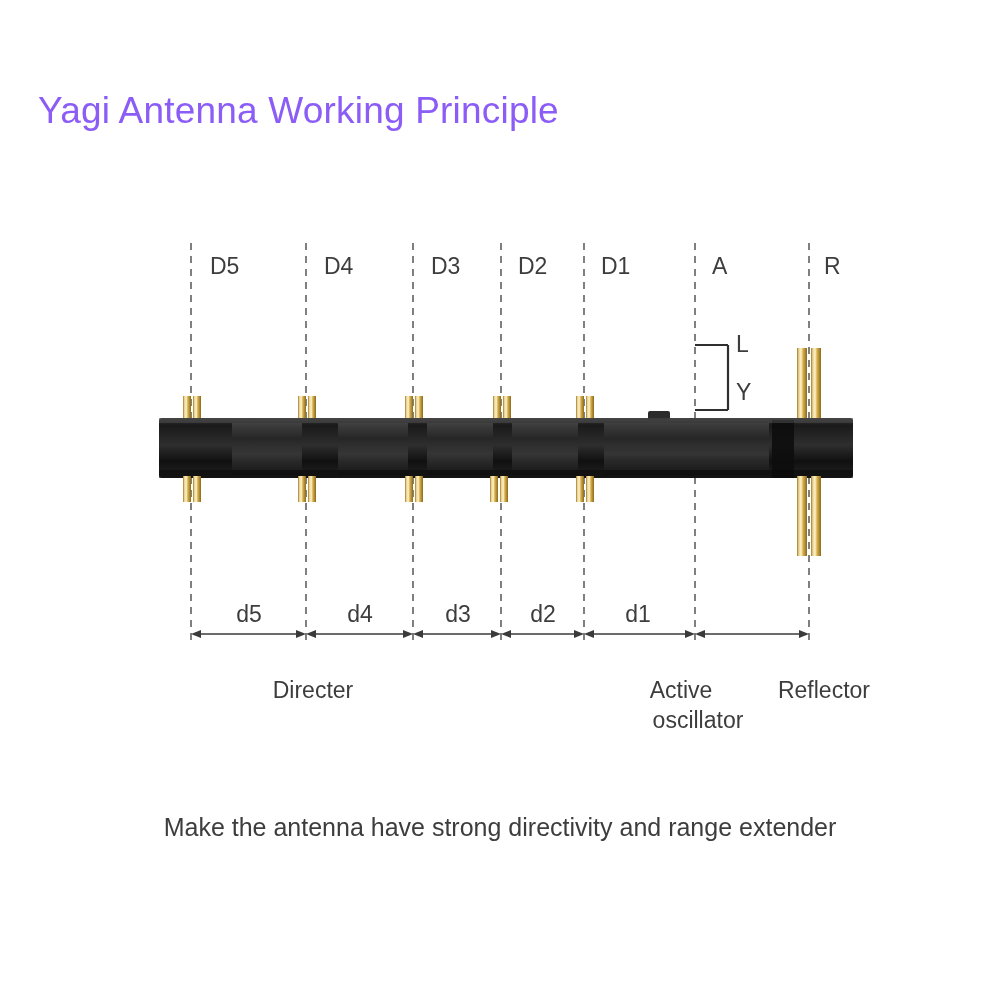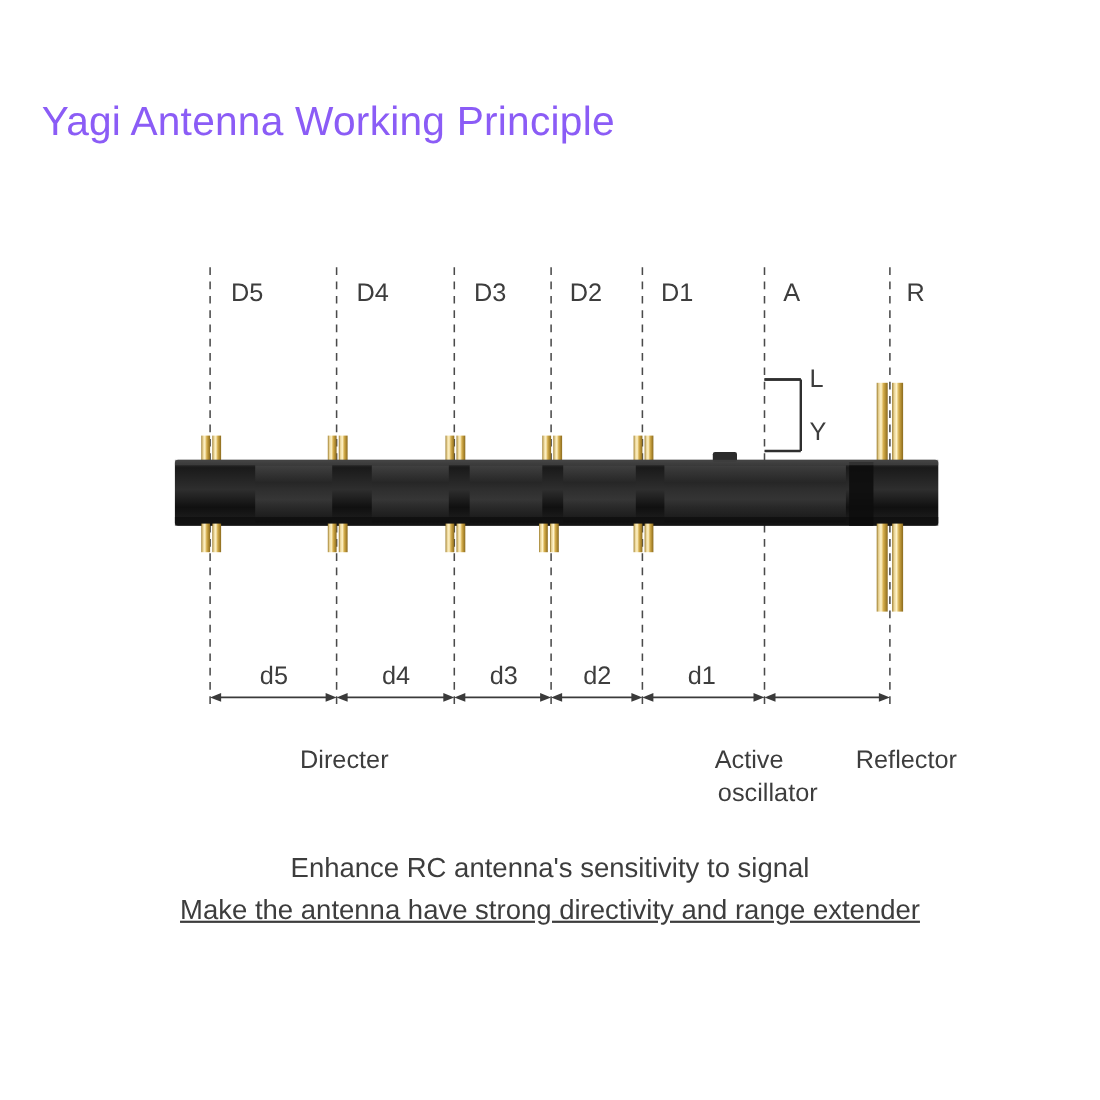--- a/index.html
+++ b/index.html
@@ -38,21 +38,21 @@
   .caption {
     position: absolute;
     left: 0;
     width: 1000px;
     text-align: center;
     font-size: 25px;
     color: #3d3d3d;
     white-space: nowrap;
   }
   .caption.line1 { top: 775px; }
-  .caption.line2 { top: 813px; text-decoration: underline; }
+  .caption.line2 { top: 813px; }
 </style>
 </head>
 <body>
 
 <div id="page-root">
 
   <div class="title">Yagi Antenna Working Principle</div>
 
   <svg class="diagram-svg" width="1000" height="1000" viewBox="0 0 1000 1000">
     <defs>
@@ -187,15 +187,14 @@
     </g>
 
     <g font-family="Liberation Sans, sans-serif" font-size="23" fill="#3d3d3d" text-anchor="middle">
       <text x="313" y="698">Directer</text>
       <text x="681" y="698">Active</text>
       <text x="698" y="728">oscillator</text>
       <text x="824" y="698">Reflector</text>
     </g>
   </svg>
 
-  <div class="caption line1">Enhance RC antenna's sensitivity to signal</div>
   <div class="caption line2">Make the antenna have strong directivity and range extender</div>
 </div>
 
 </body></html>

